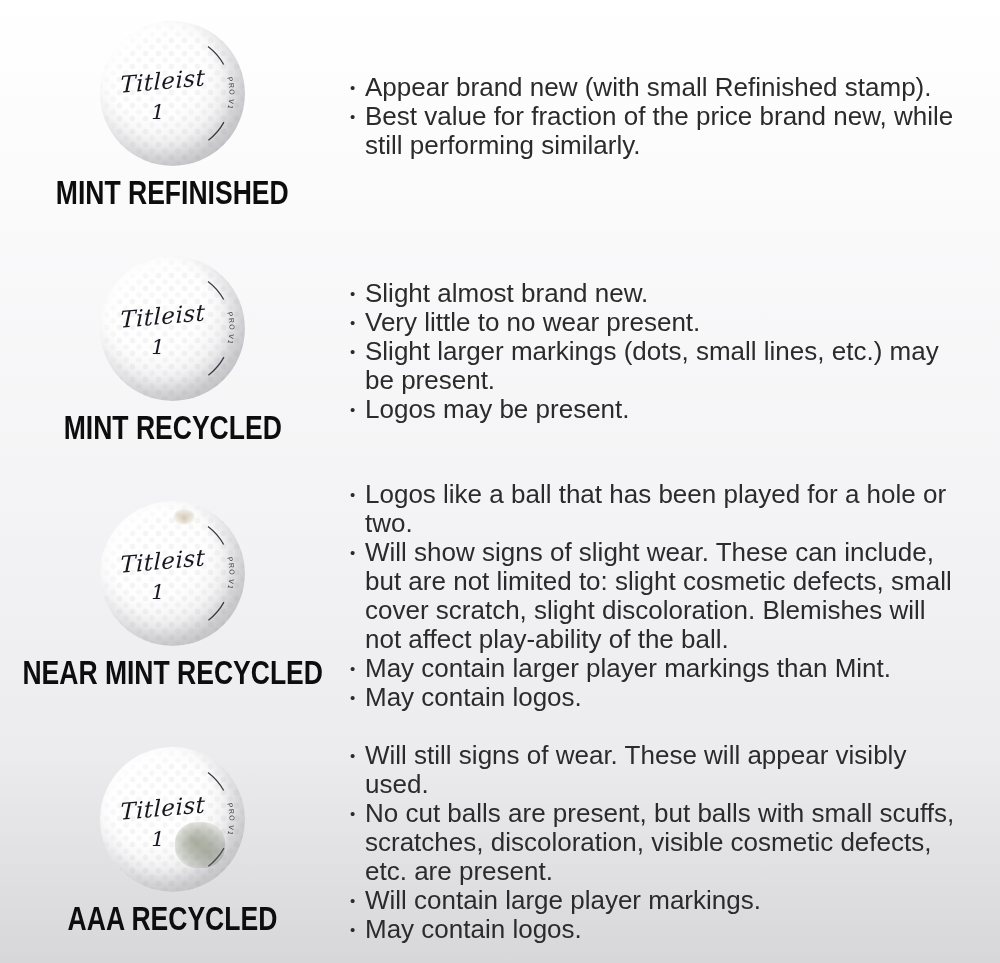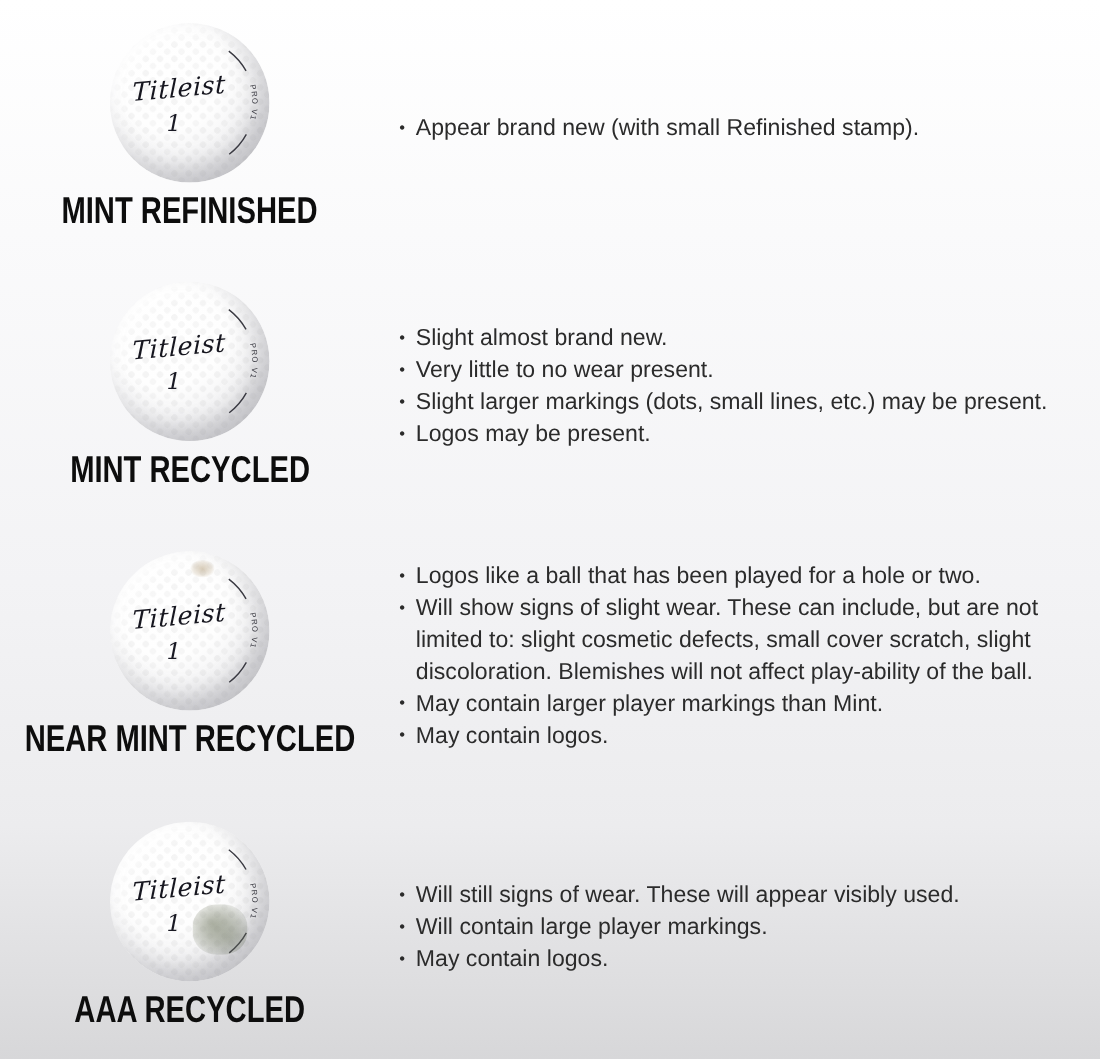--- a/index.html
+++ b/index.html
@@ -73,22 +73,22 @@
   .grade-heading{margin:7px 0 0;text-align:center;white-space:nowrap;}
   .condensed{
     display:inline-block;transform:scaleX(0.78);transform-origin:50% 50%;
     font-family:"Liberation Sans",sans-serif;font-weight:700;font-size:34px;
     color:var(--heading);letter-spacing:0;
   }
 
   
   .right-col{flex:1;display:flex;flex-direction:column;justify-content:center;}
   ul.bullets{
-    list-style:none;margin:16px;padding:0;width:612px;
-    font-size:21px;line-height:29px;color:var(--text);
+    list-style:none;margin:3px;padding:0;width:612px;
+    font-size:26px;line-height:29px;color:var(--text);
   }
   ul.bullets li{position:relative;padding-left:17px;}
   ul.bullets li::before{
     content:"\2022";position:absolute;left:2px;top:0;
     font-size:15px;line-height:29px;color:var(--text);
   }
 </style>
 </head>
 <body>
 
@@ -104,20 +104,21 @@
         </svg>
 
       </div>
       <h2 class="grade-heading">
         <span class="condensed">MINT REFINISHED</span>
       </h2>
     </div>
     <div class="right-col">
       <ul class="bullets">
           <li>Appear brand new (with small Refinished stamp).</li>
+          <li>Best value for fraction of the price brand new, while still performing similarly.</li>
         </ul>
     </div>
   </section>
 
   <section class="section">
     <div class="left-col">
       <div class="ball blemish-none">
         <span class="ball-logo">Titleist</span>
         <span class="ball-number">1</span>
         <svg class="stamp" viewBox="0 0 145 145" aria-hidden="true">
@@ -176,18 +177,19 @@
         </svg>
         <span class="blemish"></span>
       </div>
       <h2 class="grade-heading">
         <span class="condensed">AAA RECYCLED</span>
       </h2>
     </div>
     <div class="right-col">
       <ul class="bullets">
           <li>Will still signs of wear. These will appear visibly used.</li>
+          <li>No cut balls are present, but balls with small scuffs, scratches, discoloration, visible cosmetic defects, etc. are present.</li>
           <li>Will contain large player markings.</li>
           <li>May contain logos.</li>
         </ul>
     </div>
   </section>
 </div>
 
 </body></html>

